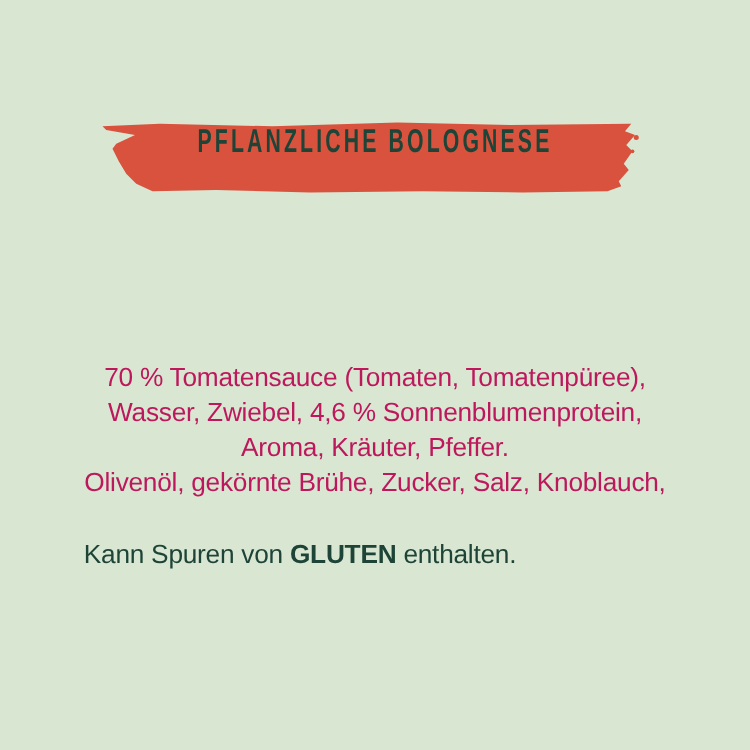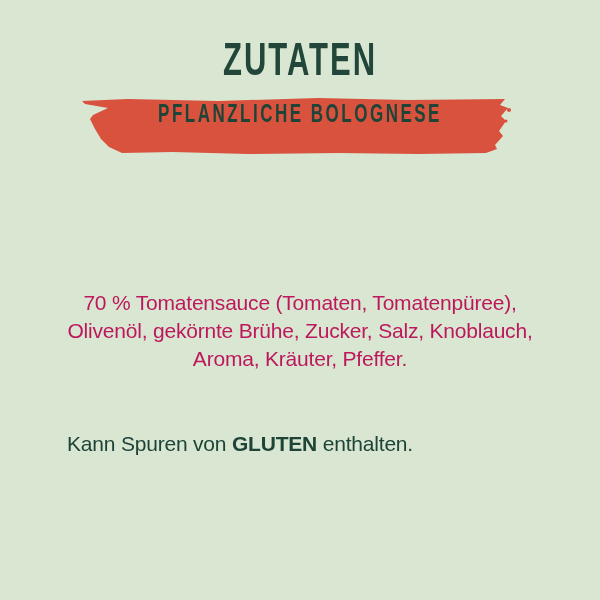--- a/index.html
+++ b/index.html
@@ -47,41 +47,39 @@
     color:#1d4437;
     font-size:21px;line-height:28px;letter-spacing:-0.2px;
   }
   .allergen .bold{font-weight:700;}
 </style>
 </head>
 <body>
 
 <div class="canvas">
 
-  <div class="title-wrap">
-    <span>ZUTATEN</span>
-  </div>
 
   <svg class="banner-svg" width="436" height="64" viewBox="0 0 436 64" aria-hidden="true">
     <path d="M4,6 L50,4 L140,6 L240,3 L330,5 L427,4
              L422,10 L430,13 L423,21 L428,26 L421,36 L425,41 L417,50 L419,54 L408,58
              L340,59 L260,58 L170,59 L95,57 L44,58
              L31,52 L23,44 L17,34 L12,24
              L15,20 L30,13 L7,9 Z" fill="#d8523e"></path>
     <circle cx="431" cy="15" r="2" fill="#d8523e"></circle>
     <circle cx="428" cy="26" r="1.5" fill="#d8523e"></circle>
   </svg>
 
   <div class="banner-label-wrap">
     <span>PFLANZLICHE BOLOGNESE</span>
   </div>
 
   <div class="ingredients">
     <div>70 % Tomatensauce (Tomaten, Tomatenpüree),</div>
+    <div>Wasser, Zwiebel, 4,6 % Sonnenblumenprotein,</div>
+    <div>Aroma, Kräuter, Pfeffer.</div>
     <div>Olivenöl, gekörnte Brühe, Zucker, Salz, Knoblauch,</div>
-    <div>Aroma, Kräuter, Pfeffer.</div>
   </div>
 
   <div class="allergen">
     <span>Kann Spuren von </span><span class="bold">GLUTEN</span><span> enthalten.</span>
   </div>
 
 </div>
 
 </body></html>

